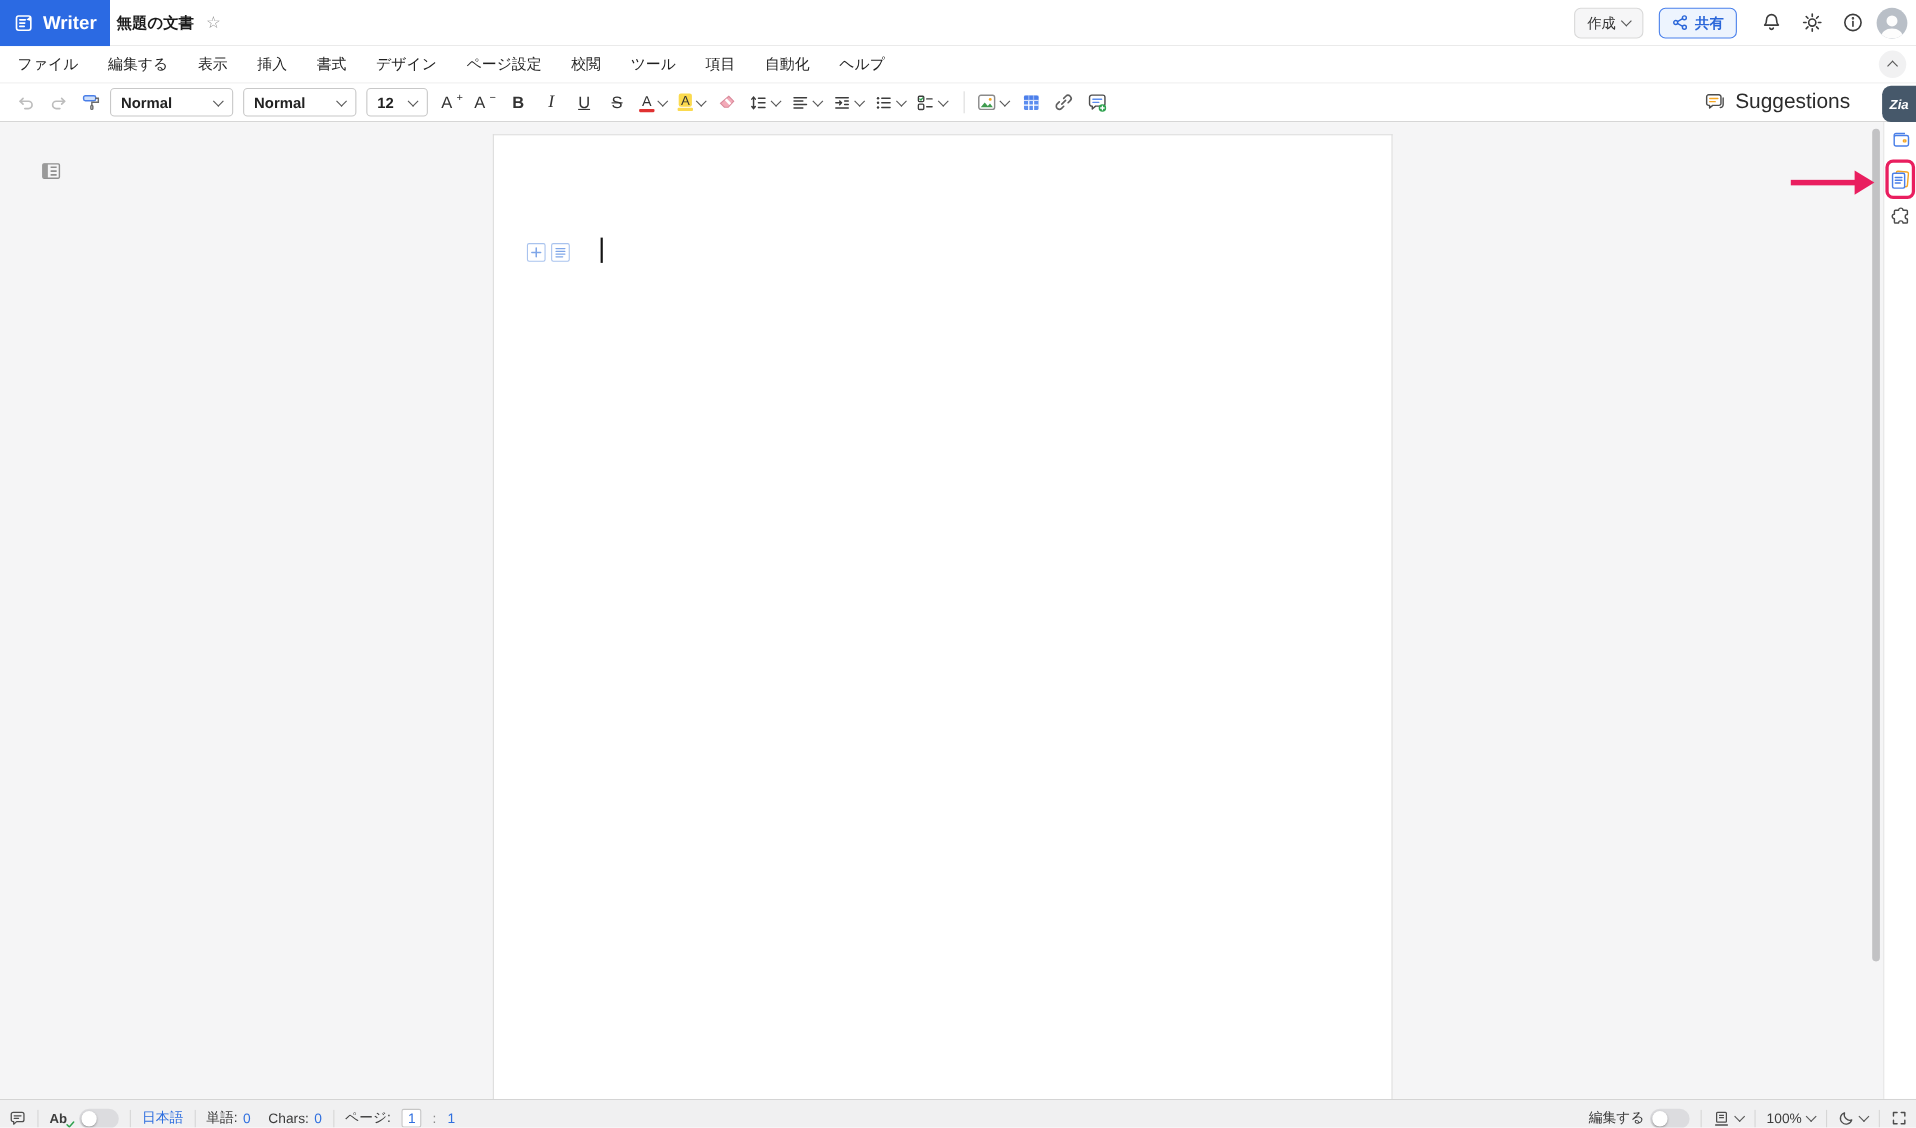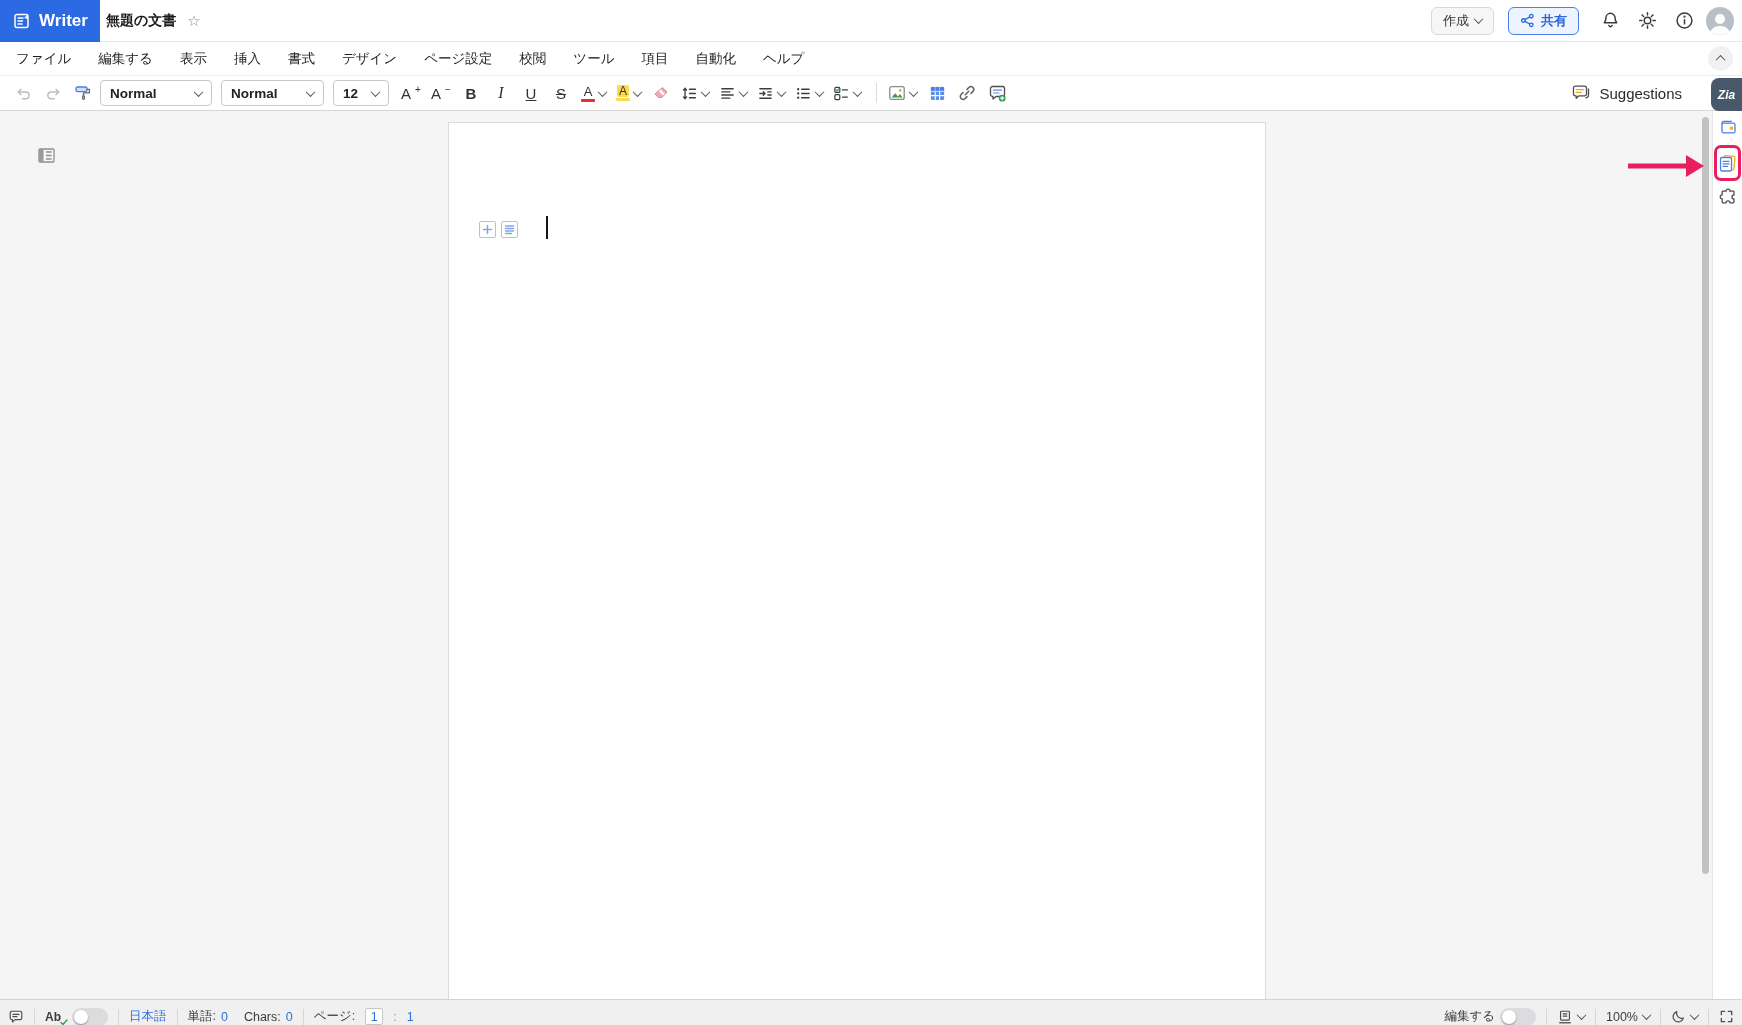--- a/index.html
+++ b/index.html
@@ -36,21 +36,21 @@
   .glyph { font-size:15px; }
   .g-bold { font-weight:700; }
   .g-italic { font-style:italic; font-family:"Liberation Serif", serif; font-size:16px; }
   .g-under { text-decoration:underline; }
   .g-strike { text-decoration:line-through; }
   .a-stack { display:flex; flex-direction:column; align-items:center; line-height:1; }
   .a-stack .bar { width:14px; height:3px; margin-top:1px; border-radius:1px; }
   .hl-a { background:#fbda4e; padding:0 2px; border-radius:2px; }
   .sup { font-size:10px; margin-top:-8px; }
   .tdivider { width:1px; height:20px; background:#dcdcdc; margin:0 8px; }
-  .suggestions { margin-left:auto; margin-right:50px; display:flex; align-items:center; gap:8px; font-size:15px; color:#2b2b2b; }
+  .suggestions { margin-left:auto; margin-right:50px; display:flex; align-items:center; gap:8px; font-size:19px; color:#2b2b2b; }
   .zia-badge { position:absolute; right:0; top:2px; width:31px; height:33px; background:#46586a; border-radius:8px 0 0 8px; color:#fff; display:flex; align-items:center; justify-content:center; font-size:12px; font-style:italic; font-weight:600; }
 
   
   .canvas { position:relative; height:888px; background:#f5f5f6; overflow:hidden; }
   .page { position:absolute; left:448px; top:11px; width:818px; height:878px; background:#fff; border:1px solid #dcdcdc; border-bottom:none; }
   .panel-toggle { position:absolute; left:36px; top:34px; width:20px; height:20px; display:flex; align-items:center; justify-content:center; }
   .block-tools { position:absolute; left:30px; top:98px; display:flex; gap:5px; }
   .bk { width:17px; height:17px; border:1px solid #a9c3ee; border-radius:2px; display:flex; align-items:center; justify-content:center; background:#fff; }
   .caret { position:absolute; left:97px; top:93px; width:2px; height:23px; background:#141414; }
 

